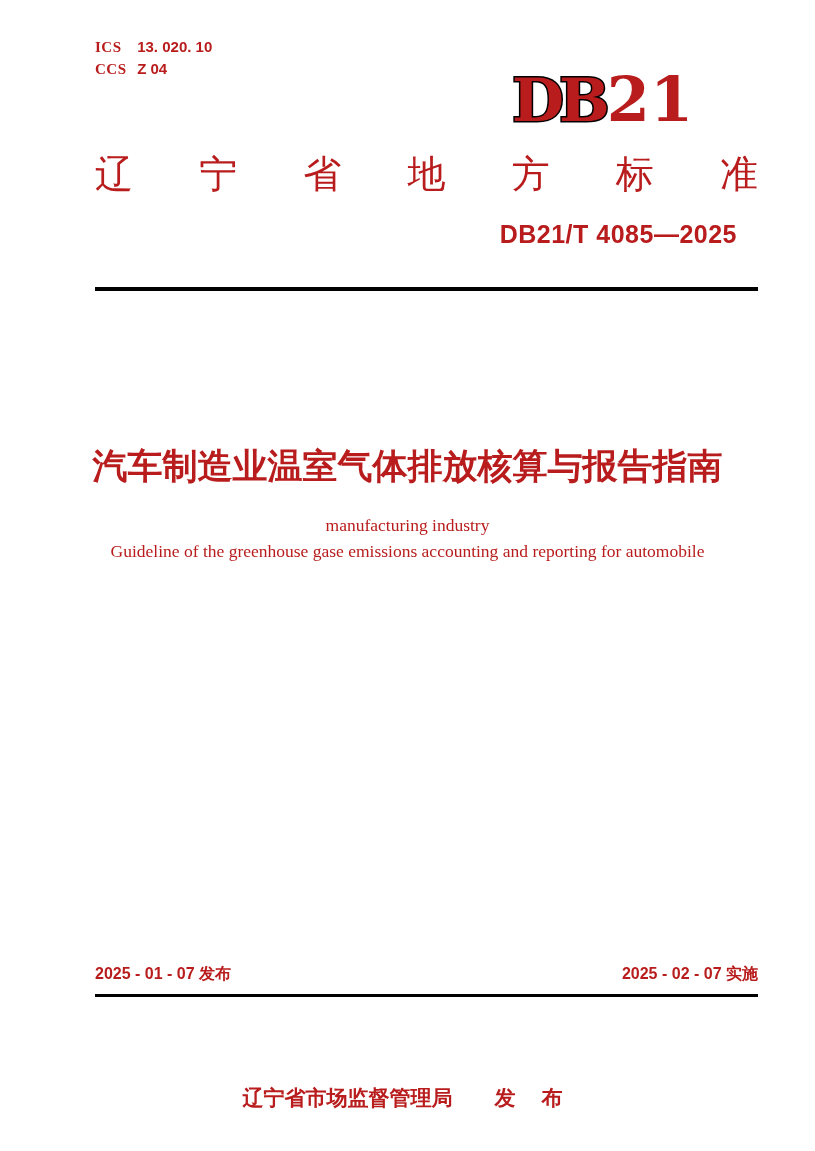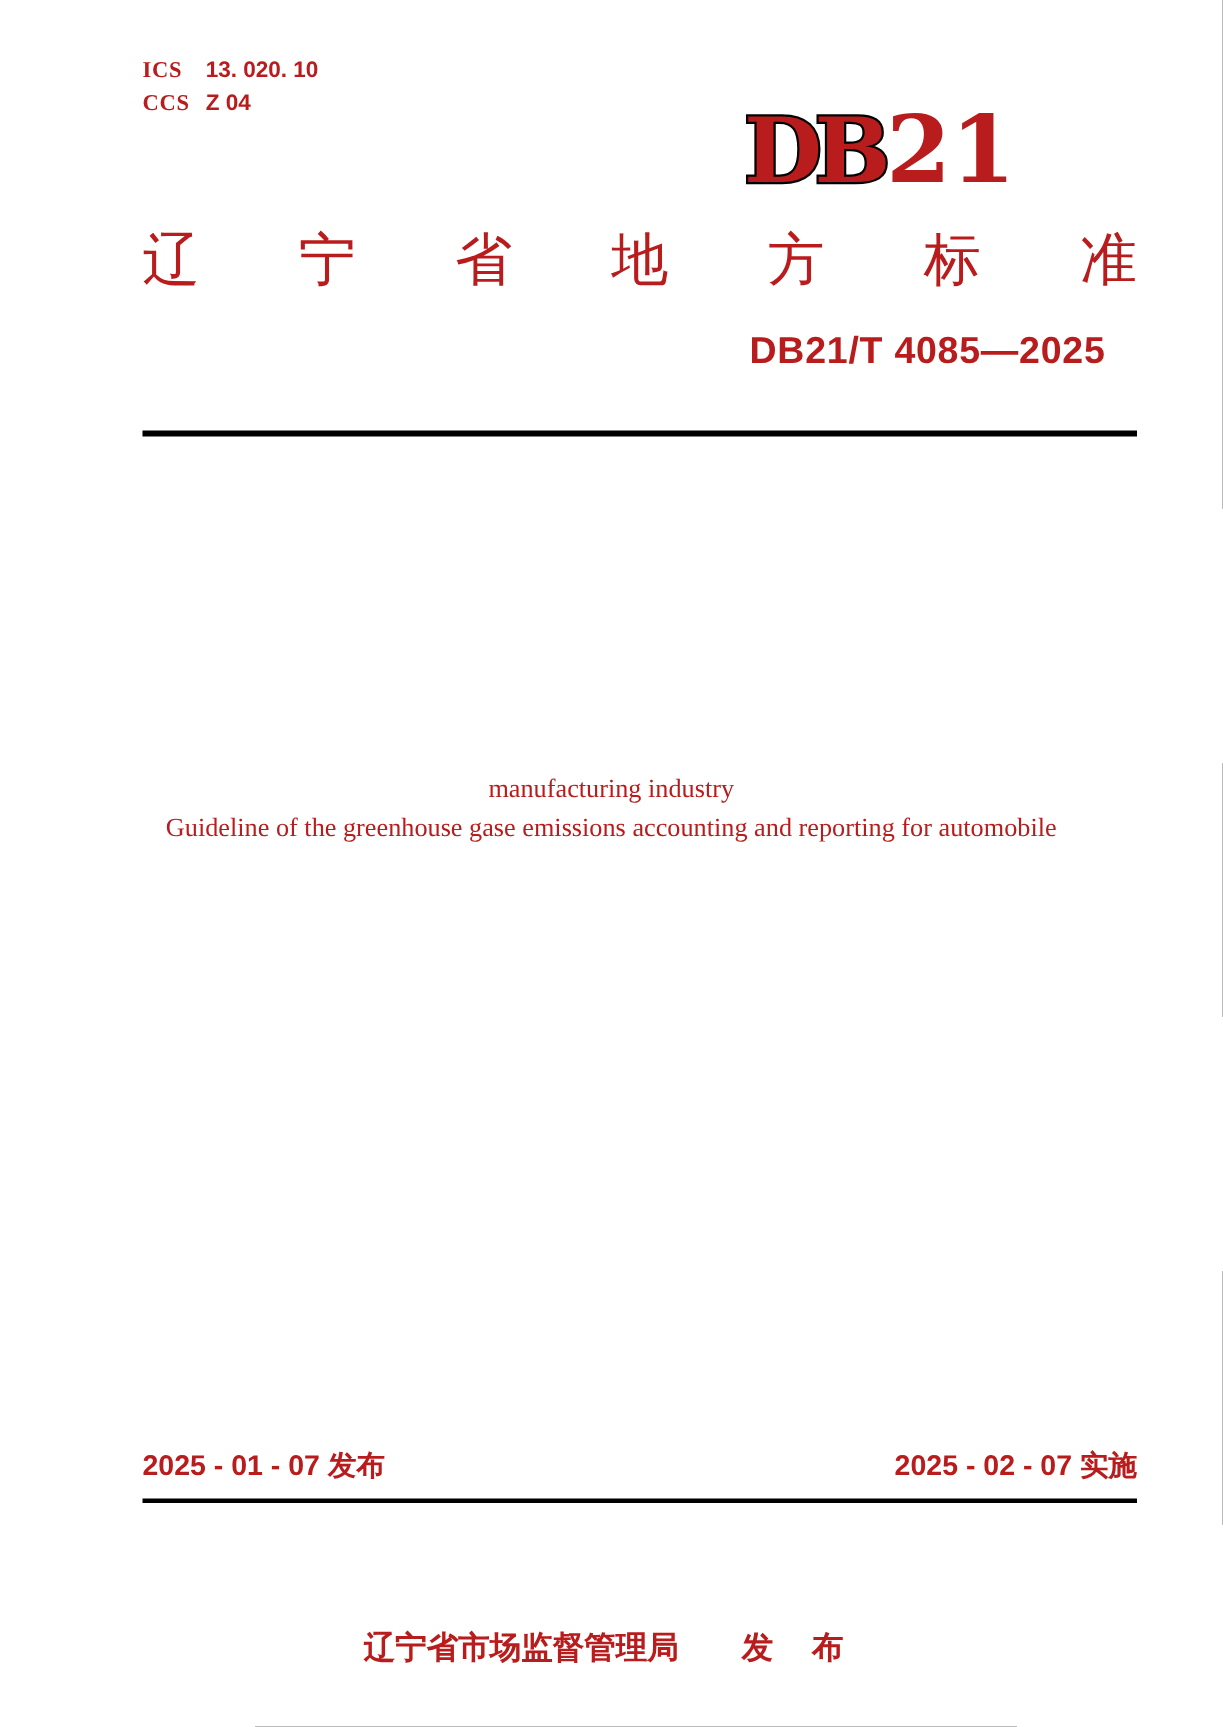--- a/index.html
+++ b/index.html
@@ -31,21 +31,21 @@
     letter-spacing: 0.5px;
   }
   .ics-block .code-value {
     font-family: "Liberation Sans", sans-serif;
     font-weight: bold;
   }
 
   
   .logo {
     position: absolute;
-    left: 496px;
+    left: 512px;
     top: 70px;
     height: 60px;
     white-space: nowrap;
   }
   .logo-db {
     font-family: "DejaVu Serif", serif;
     font-weight: bold;
     font-size: 60px;
     line-height: 60px;
     letter-spacing: -5px;
@@ -122,21 +122,21 @@
   }
 
   
   .dates-row {
     position: absolute;
     left: 95px;
     top: 964px;
     width: 663px;
     display: flex;
     justify-content: space-between;
-    font-size: 19px;
+    font-size: 16px;
     font-weight: bold;
     padding-bottom: 9px;
     border-bottom: 3px solid #000;
   }
 
   
   .publisher-row {
     position: absolute;
     left: 0;
     top: 1048px;
@@ -180,20 +180,21 @@
     <span>地</span>
     <span>方</span>
     <span>标</span>
     <span>准</span>
   </div>
 
   <div class="doc-number">DB21/T 4085—2025</div>
 
   <div class="rule-top"></div>
 
+  <h1 class="title-cn">汽车制造业温室气体排放核算与报告指南</h1>
 
   <div class="title-en">
     <div>manufacturing industry</div>
     <div>Guideline of the greenhouse gase emissions accounting and reporting for automobile</div>
   </div>
 
   <div class="dates-row">
     <span>2025 - 01 - 07 发布</span>
     <span>2025 - 02 - 07 实施</span>
   </div>

